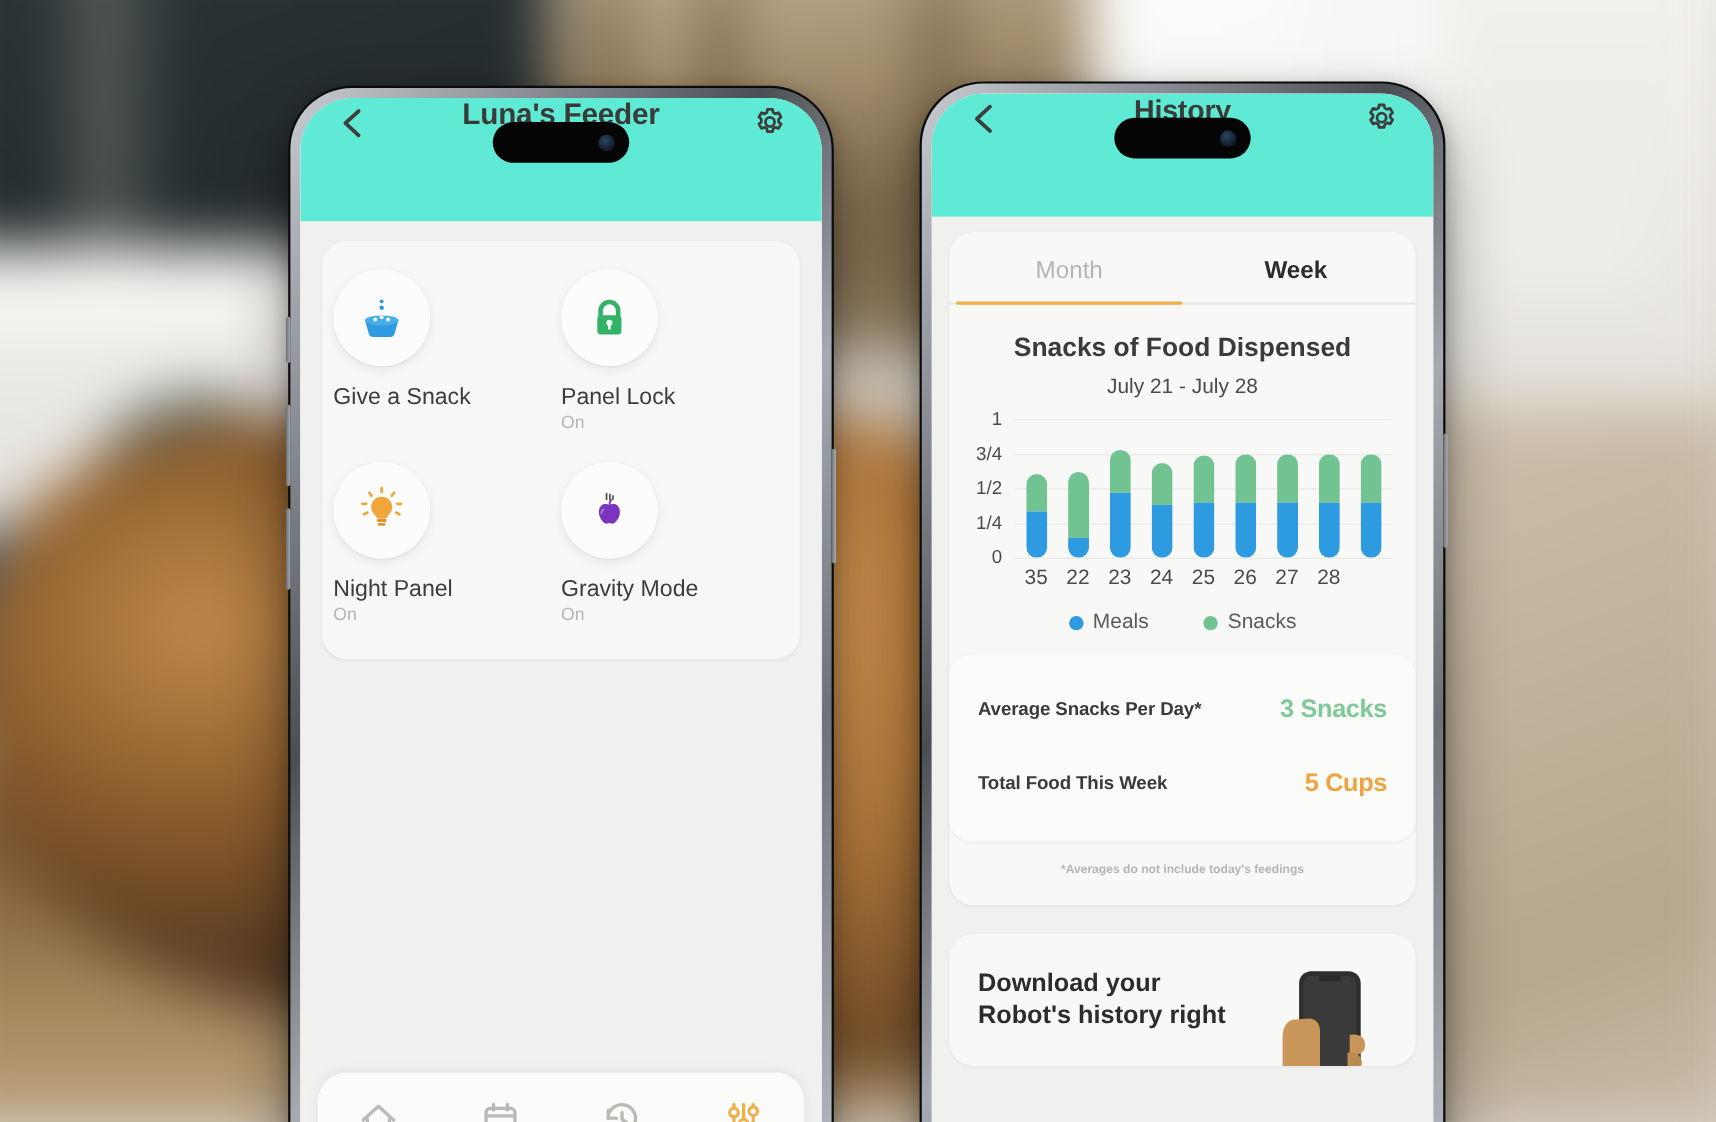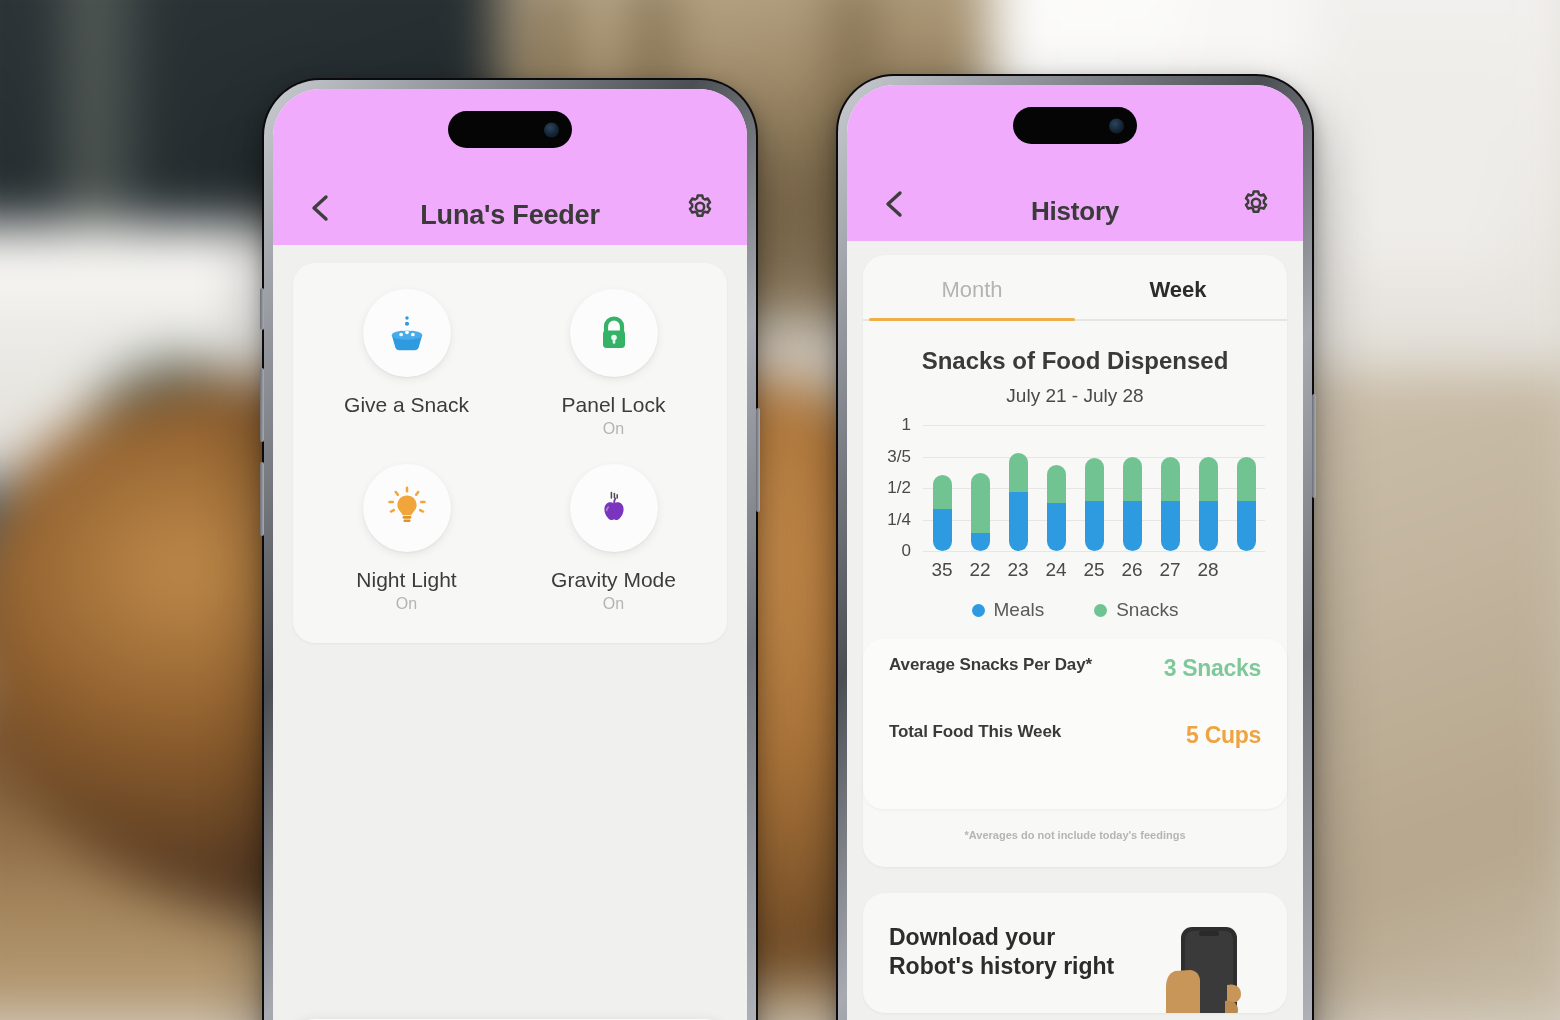--- a/index.html
+++ b/index.html
@@ -181,24 +181,23 @@
     right: 13px; top: 50%;
     transform: translateY(-50%);
     width: 15px; height: 15px;
     border-radius: 50%;
     background: radial-gradient(circle at 40% 35%, #2b4560 0%, #152434 55%, #0a1119 100%);
   }
 
   
   .app-header {
     position: relative;
-    height: 156px;
-    background: #f0abfc;
-    display: flex;
-    align-items: flex-end;
+    height: 112px;
+    background: #5eead4;
+    display: flex;
     padding: 0 24px 14px 24px;
     z-index: 10;
   }
   .hdr-back {
     width: 46px; height: 46px;
     display: flex; align-items: center; justify-content: center;
     cursor: pointer;
   }
   .hdr-title {
     flex: 1;
@@ -230,21 +229,21 @@
     box-shadow: 0 1px 3px rgba(0,0,0,.05);
   }
   .ctrl-grid {
     display: grid;
     grid-template-columns: 1fr 1fr;
     row-gap: 26px;
   }
   .ctrl-item {
     display: flex;
     flex-direction: column;
-    align-items: center;
+    align-items: flex-start;
     cursor: pointer;
   }
   .ctrl-circle {
     width: 88px; height: 88px;
     border-radius: 50%;
     background: #fcfcfc;
     display: flex; align-items: center; justify-content: center;
     box-shadow: 0 3px 10px rgba(0,0,0,.07), 0 1px 2px rgba(0,0,0,.05);
   }
   .ctrl-label {
@@ -411,20 +410,21 @@
 
   .stats-card {
     margin-top: 18px;
     background: #fbfbfa;
     border-radius: 20px;
     padding: 16px 26px 20px 26px;
     box-shadow: 0 1px 3px rgba(0,0,0,.05);
   }
   .stat-row {
     display: flex;
+    align-items: center;
     justify-content: space-between;
     height: 67px;
   }
   .stat-label {
     font-size: 17px;
     font-weight: 700;
     color: #3a3a38;
     letter-spacing: -0.1px;
   }
   .stat-value {
@@ -560,21 +560,21 @@
                     <path d="M24 4.6v3.4"></path>
                     <path d="M13.2 8.6l2 2.6"></path>
                     <path d="M34.8 8.6l-2 2.6"></path>
                     <path d="M7.2 18.2h3.2"></path>
                     <path d="M40.8 18.2h-3.2"></path>
                     <path d="M8.6 27.4l2.8-1.4"></path>
                     <path d="M39.4 27.4l-2.8-1.4"></path>
                   </g>
                 </svg>
               </div>
-              <div class="ctrl-label">Night Light</div>
+              <div class="ctrl-label">Night Panel</div>
               <div class="ctrl-state">On</div>
             </div>
 
             <div class="ctrl-item">
               <div class="ctrl-circle">
                 <svg width="48" height="48" viewBox="0 0 48 48">
                   <path d="M24 19.5c-2-1.5-5-1.8-7.2.1-2.6 2.2-3 6.3-1.6 9.9 1.3 3.4 4.1 6.6 6.3 6.6 1.2 0 1.8-.6 2.5-.6s1.3.6 2.5.6c2.2 0 5-3.2 6.3-6.6 1.4-3.6 1-7.7-1.6-9.9-2.2-1.9-5.2-1.6-7.2-.1z" fill="#7b34bd"></path>
                   <path d="M24.3 19.8c-.4-2.1.1-4 1.1-5.3" fill="none" stroke="#7b34bd" stroke-width="1.9" stroke-linecap="round"></path>
                   <path d="M18.4 23.2c-1 .8-1.6 2-1.8 3.3" fill="none" stroke="#ae7fd6" stroke-width="1.7" stroke-linecap="round"></path>
                   <g stroke="#4a4a48" stroke-width="1.5" stroke-linecap="round">
@@ -667,21 +667,21 @@
           </div>
 
           <div class="chart-title">Snacks of Food Dispensed</div>
           <div class="chart-sub">July 21 - July 28</div>
 
           <div class="chart-area">
             <div class="y-axis" id="y-axis">
                 <div class="y-tick" style="top: 100%;">0</div>
                 <div class="y-tick" style="top: 75%;">1/4</div>
                 <div class="y-tick" style="top: 50%;">1/2</div>
-                <div class="y-tick" style="top: 25%;">3/5</div>
+                <div class="y-tick" style="top: 25%;">3/4</div>
                 <div class="y-tick" style="top: 0%;">1</div>
               </div>
             <div class="plot" id="plot">
               <div class="gridline" style="top: 100%;"></div>
                 <div class="gridline" style="top: 75%;"></div>
                 <div class="gridline" style="top: 50%;"></div>
                 <div class="gridline" style="top: 25%;"></div>
                 <div class="gridline" style="top: 0%;"></div>
                 <div class="bars" id="bars">
                   <div class="bar-col">

